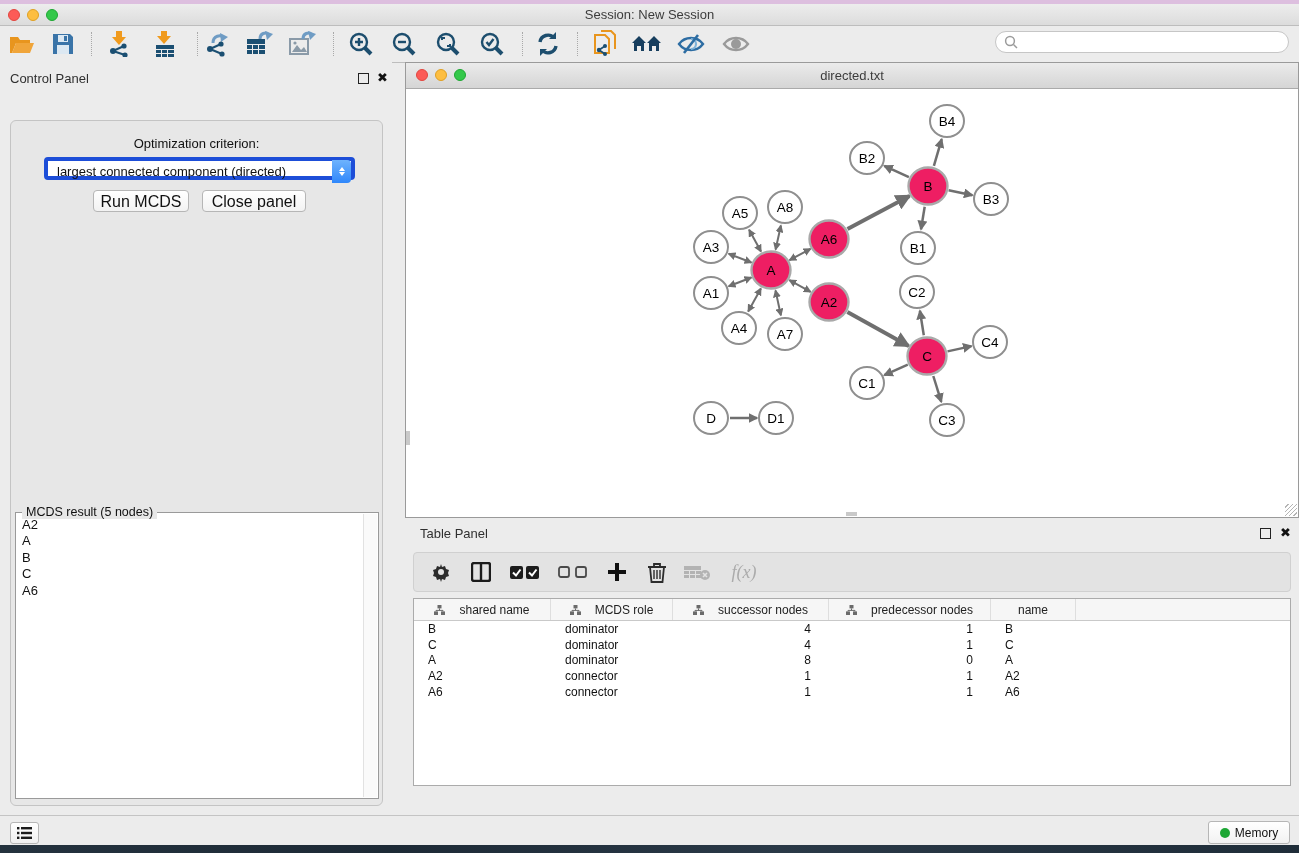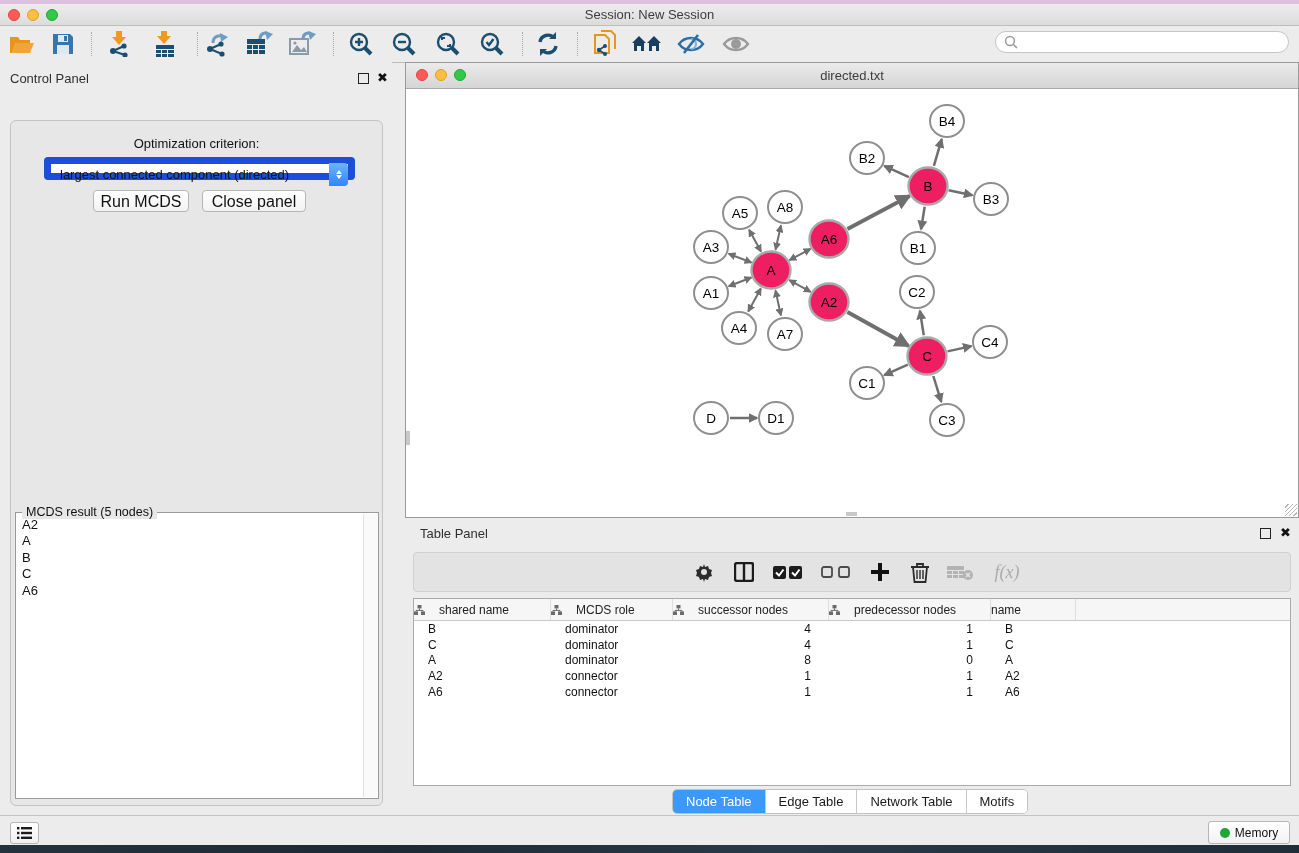--- a/index.html
+++ b/index.html
@@ -34,21 +34,21 @@
   #cp-header{position:absolute;left:0;top:0;width:100%;height:30px;}
   .panel-title{font-size:13px;color:#303030;}
   .float-ico{width:9px;height:9px;border:1.5px solid #222;display:inline-block;}
   .close-ico{font-size:13px;font-weight:bold;color:#111;line-height:10px;}
   #cp-tabs{position:absolute;left:78px;top:33px;height:22px;display:flex;border:1px solid #c2c2c2;border-radius:5px;overflow:hidden;background:#fff;}
   .seg-tab{padding:0 14px;font-size:13px;color:#1a1a1a;line-height:22px;background:#fff;border-right:1px solid #c9c9c9;}
   .seg-tab:last-child{border-right:none;}
   .seg-tab.sel{background:#3b99fc;color:#fff;}
   #cp-body{position:absolute;left:10px;top:58px;width:371px;height:684px;background:#e7e7e7;border:1px solid #c4c4c4;border-radius:6px;}
   #opt-label{position:absolute;left:0;top:15px;width:100%;text-align:center;font-size:13px;color:#111;}
-  #opt-select{position:absolute;left:33px;top:36px;width:311px;height:23px;background:#fff;border:7px solid #1d4ed8;border-radius:4px;box-sizing:border-box;}
+  #opt-select{position:absolute;left:33px;top:36px;width:311px;height:23px;background:#fff;border:4px solid #1d4ed8;border-radius:4px;box-sizing:border-box;}
   #opt-select .val{font-size:13px;color:#111;line-height:21px;padding-left:9px;white-space:nowrap;overflow:hidden;}
   #opt-spinner{position:absolute;right:0;top:-1px;width:19px;height:23px;background:linear-gradient(#6eb3fd,#2f87fb);border-radius:0 4px 4px 0;display:flex;flex-direction:column;align-items:center;justify-content:center;gap:1px;}
   #opt-spinner i{width:0;height:0;border-left:3.5px solid transparent;border-right:3.5px solid transparent;}
   #opt-spinner .up{border-bottom:4px solid #fff;}
   #opt-spinner .dn{border-top:4px solid #fff;}
   .mac-btn{position:absolute;height:22px;background:linear-gradient(#ffffff,#f2f2f2);border:1px solid #b6b6b6;border-radius:4px;font-size:16px;color:#111;text-align:center;line-height:21px;box-sizing:border-box;}
   #mcds-box{position:absolute;left:4px;top:391px;width:362px;height:285px;background:#fff;border:1px solid #9a9a9a;}
   #mcds-legend{position:absolute;left:6px;top:-8px;background:#e7e7e7;padding:0 4px;font-size:12.5px;color:#111;}
   #mcds-list{position:absolute;left:1px;top:4px;width:344px;}
   .mcds-item{font-size:13px;color:#111;line-height:16.4px;padding-left:5px;}
@@ -59,25 +59,25 @@
   #net-titlebar{position:absolute;left:0;top:0;width:100%;height:25px;background:linear-gradient(#ebebeb,#d5d5d5);border-bottom:1px solid #aaa;}
   #net-canvas{position:absolute;left:0;top:26px;width:892px;height:428px;background:#fff;}
   #net-vthumb{position:absolute;left:0;top:368px;width:4px;height:14px;background:#c9c9c9;}
   #net-hthumb{position:absolute;left:440px;bottom:1px;width:11px;height:4px;background:#c9c9c9;}
   #net-grip{position:absolute;right:1px;bottom:1px;width:12px;height:12px;
     background:repeating-linear-gradient(135deg,transparent,transparent 2px,#b5b5b5 2px,#b5b5b5 3px);}
 
   
   #table-panel{left:405px;top:520px;width:894px;height:295px;background:#ececec;}
   #tp-header{position:absolute;left:0;top:0;width:100%;height:26px;text-align:center;}
-  #tp-toolbar{position:absolute;left:8px;top:32px;width:878px;height:40px;background:#e3e3e3;border:1px solid #d0d0d0;border-radius:4px;box-sizing:border-box;display:flex;align-items:center;gap:14px;padding-left:14px;justify-content:center;}
+  #tp-toolbar{position:absolute;left:8px;top:32px;width:878px;height:40px;background:#e3e3e3;border:1px solid #d0d0d0;border-radius:4px;box-sizing:border-box;display:flex;align-items:center;gap:14px;padding-left:14px;}
   .tp-tool{display:flex;align-items:center;justify-content:center;width:26px;height:26px;}
   #node-table{position:absolute;left:8px;top:78px;width:878px;height:188px;background:#fff;border:1px solid #ababab;box-sizing:border-box;overflow:hidden;}
   #nt-header{display:flex;height:21px;background:#f6f6f6;border-bottom:1px solid #c9c9c9;}
-  .nt-hcell{display:flex;align-items:center;gap:14px;font-size:12px;color:#222;border-right:1px solid #dedede;box-sizing:border-box;}
+  .nt-hcell{display:flex;align-items:center;justify-content:center;gap:14px;font-size:12px;color:#222;border-right:1px solid #dedede;box-sizing:border-box;}
   .nt-row{display:flex;height:15.8px;align-items:center;}
   .nt-cell{font-size:12px;color:#111;box-sizing:border-box;white-space:nowrap;overflow:hidden;}
   #table-tabs{position:absolute;left:267px;top:269px;height:23px;display:flex;border:1px solid #c2c2c2;border-radius:5px;overflow:hidden;background:#fff;}
   .t-tab{padding:0 13px;font-size:13px;color:#1a1a1a;line-height:23px;background:#fff;border-right:1px solid #c9c9c9;}
   .t-tab:last-child{border-right:none;}
   .t-tab.sel{background:#3b99fc;color:#fff;}
 
   
   #statusbar{left:0;top:815px;width:1299px;height:30px;background:#ececec;border-top:1px solid #c4c4c4;box-sizing:border-box;}
   #list-btn{position:absolute;left:10px;top:6px;width:27px;height:20px;background:linear-gradient(#fff,#f0f0f0);border:1px solid #b6b6b6;border-radius:3px;display:flex;align-items:center;justify-content:center;}
@@ -554,26 +554,20 @@
         </div>
         <div class="nt-row">
           <div class="nt-cell" style="width: 137px; text-align: left; padding: 0px 0px 0px 14px;">A6</div>
           <div class="nt-cell" style="width: 122px; text-align: left; padding: 0px 0px 0px 14px;">connector</div>
           <div class="nt-cell" style="width: 156px; text-align: right; padding: 0px 18px 0px 0px;">1</div>
           <div class="nt-cell" style="width: 162px; text-align: right; padding: 0px 18px 0px 0px;">1</div>
           <div class="nt-cell" style="width: 85px; text-align: left; padding: 0px 0px 0px 14px;">A6</div>
         </div>
       </div>
   </div>
-  <div id="table-tabs">
-      <div class="t-tab sel">Node Table</div>
-      <div class="t-tab">Edge Table</div>
-      <div class="t-tab">Network Table</div>
-      <div class="t-tab">Motifs</div>
-    </div>
 </div>
 
 <div id="statusbar" class="abs">
   <div id="list-btn">
     <svg width="15" height="12" viewBox="0 0 15 12">
         <g fill="#1c1c1c">
           <rect x="0" y="0" width="2.4" height="2.4"></rect>
           <rect x="4" y="0" width="11" height="2.4"></rect>
           <rect x="0" y="4.8" width="2.4" height="2.4"></rect>
           <rect x="4" y="4.8" width="11" height="2.4"></rect>

